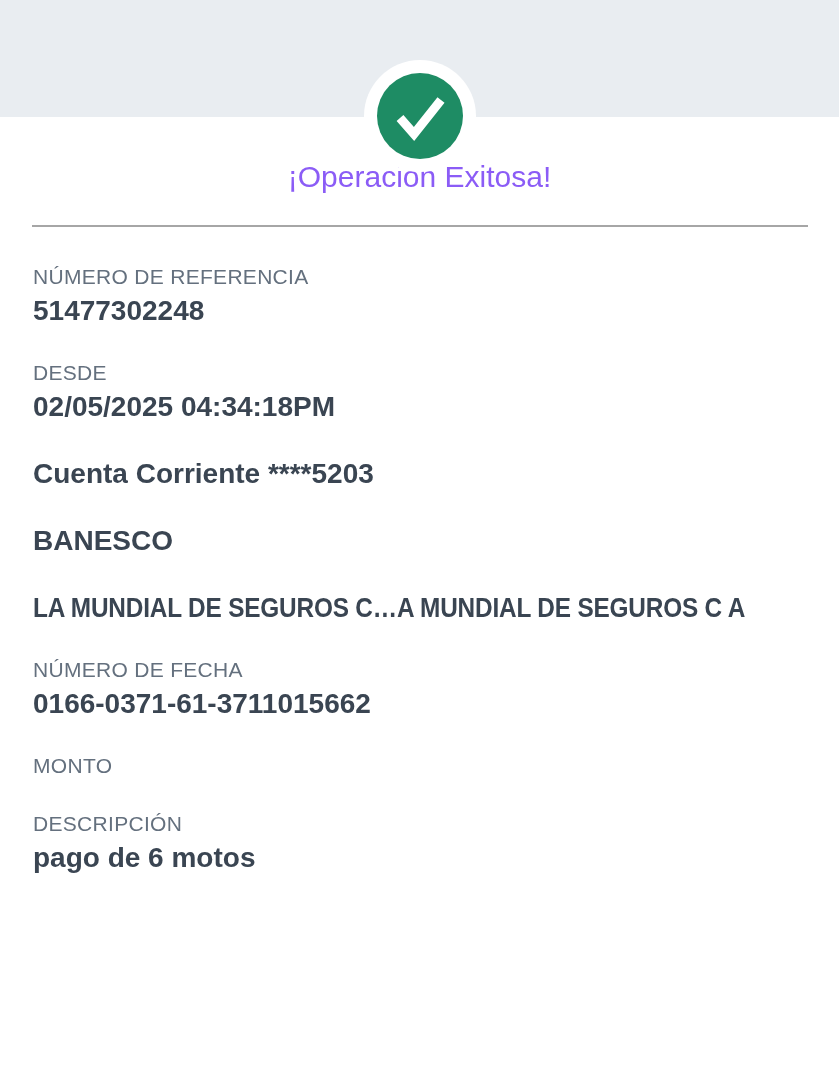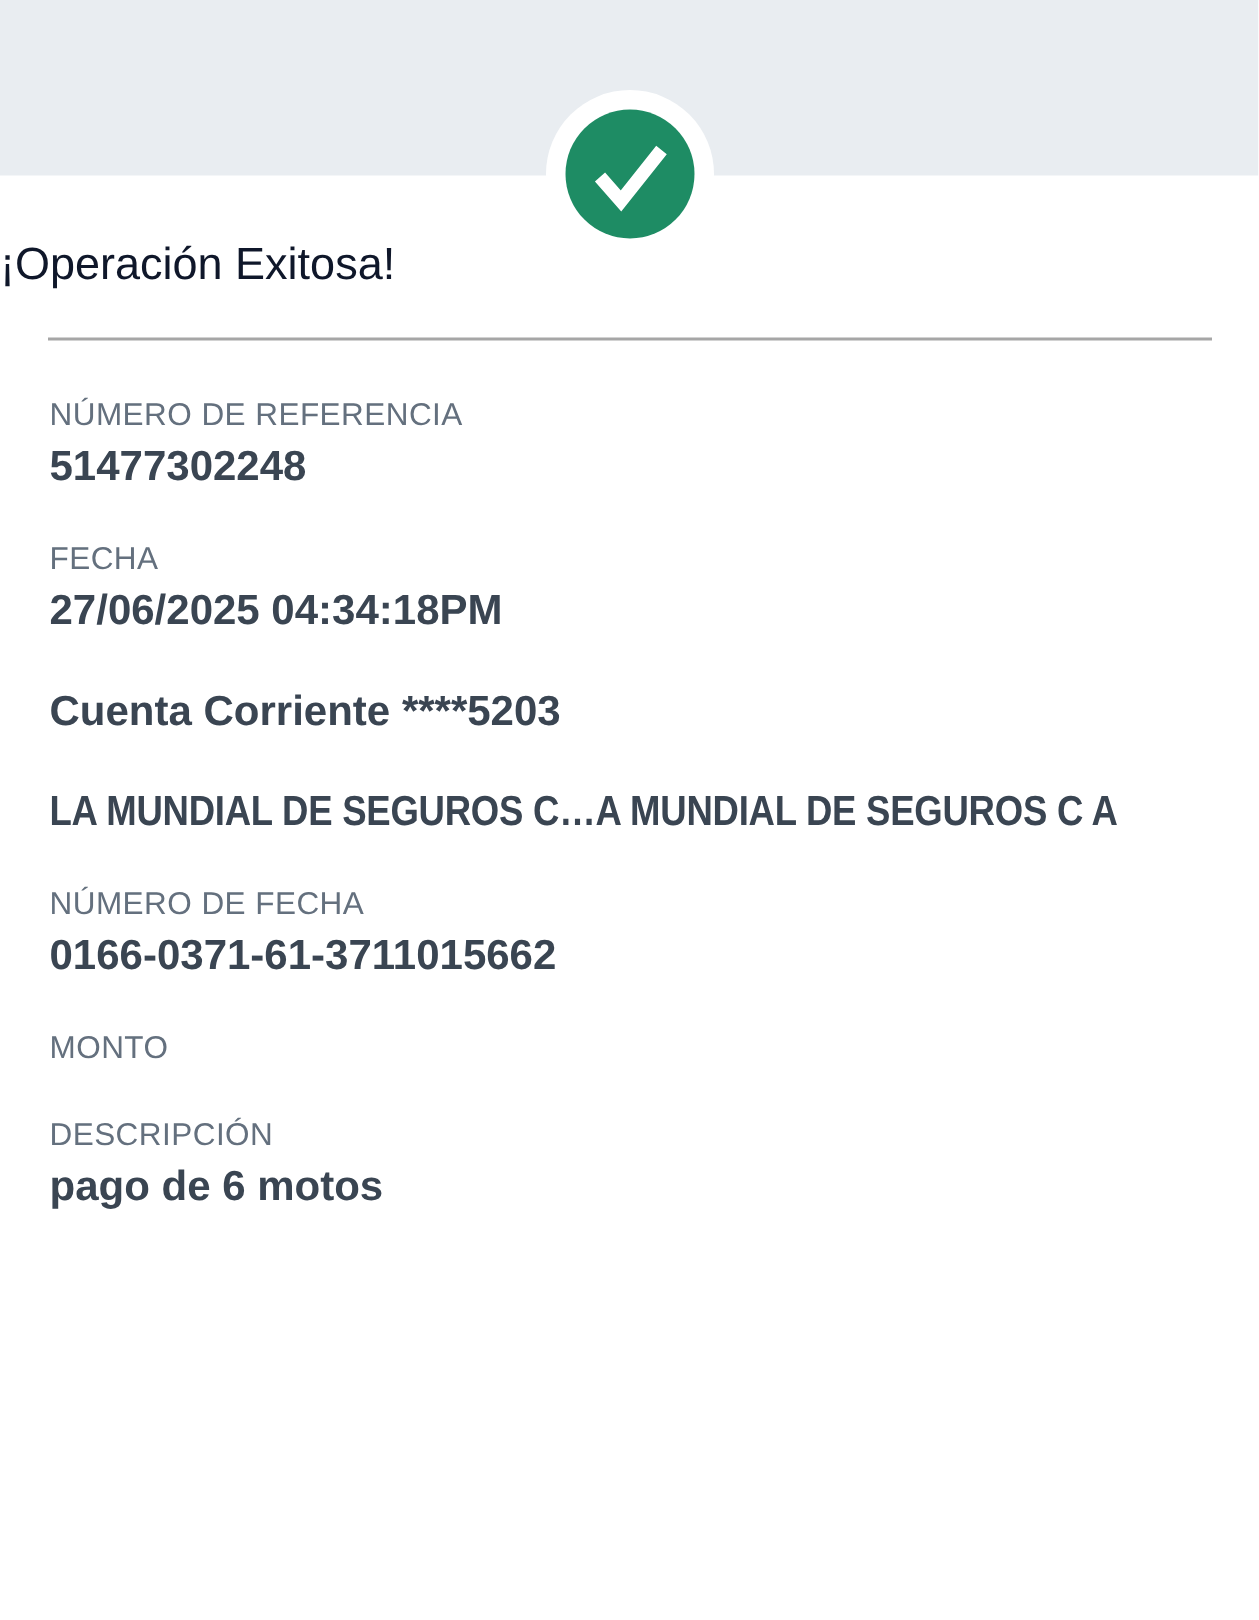--- a/index.html
+++ b/index.html
@@ -22,24 +22,25 @@
     display: flex; align-items: center; justify-content: center;
   }
   .badge-circle {
     width: 86px; height: 86px;
     background: #1e8c64;
     border-radius: 50%;
     display: flex; align-items: center; justify-content: center;
   }
   .title {
     margin-top: 42px;
+    text-align: center;
     font-size: 30px;
     line-height: 36px;
     font-weight: 400;
-    color: #0f172a;
+    color: #8b5cf6;
   }
   .divider {
     border: none;
     border-top: 2px solid #a6a6a6;
     margin: 30px 31px 0 32px;
   }
   .fields {
     margin: 38px 32px 16px 33px;
   }
   .section { margin-bottom: 34px; }
@@ -81,29 +82,30 @@
 <hr class="divider">
 
 <div class="fields">
 
   <div class="section">
     <div class="label">NÚMERO DE REFERENCIA</div>
     <div class="value">51477302248</div>
   </div>
 
   <div class="section">
-    <div class="label">FECHA</div>
-    <div class="value">27/06/2025 04:34:18PM</div>
+    <div class="label">DESDE</div>
+    <div class="value">02/05/2025 04:34:18PM</div>
   </div>
 
   <div class="section">
     <div class="value">Cuenta Corriente ****5203</div>
   </div>
 
   <div class="section">
+    <div class="value">BANESCO</div>
   </div>
 
   <div class="section">
     <div class="value condensed">LA MUNDIAL DE SEGUROS C…A MUNDIAL DE SEGUROS C A</div>
   </div>
 
   <div class="section">
     <div class="label">NÚMERO DE FECHA</div>
     <div class="value">0166-0371-61-3711015662</div>
   </div>

